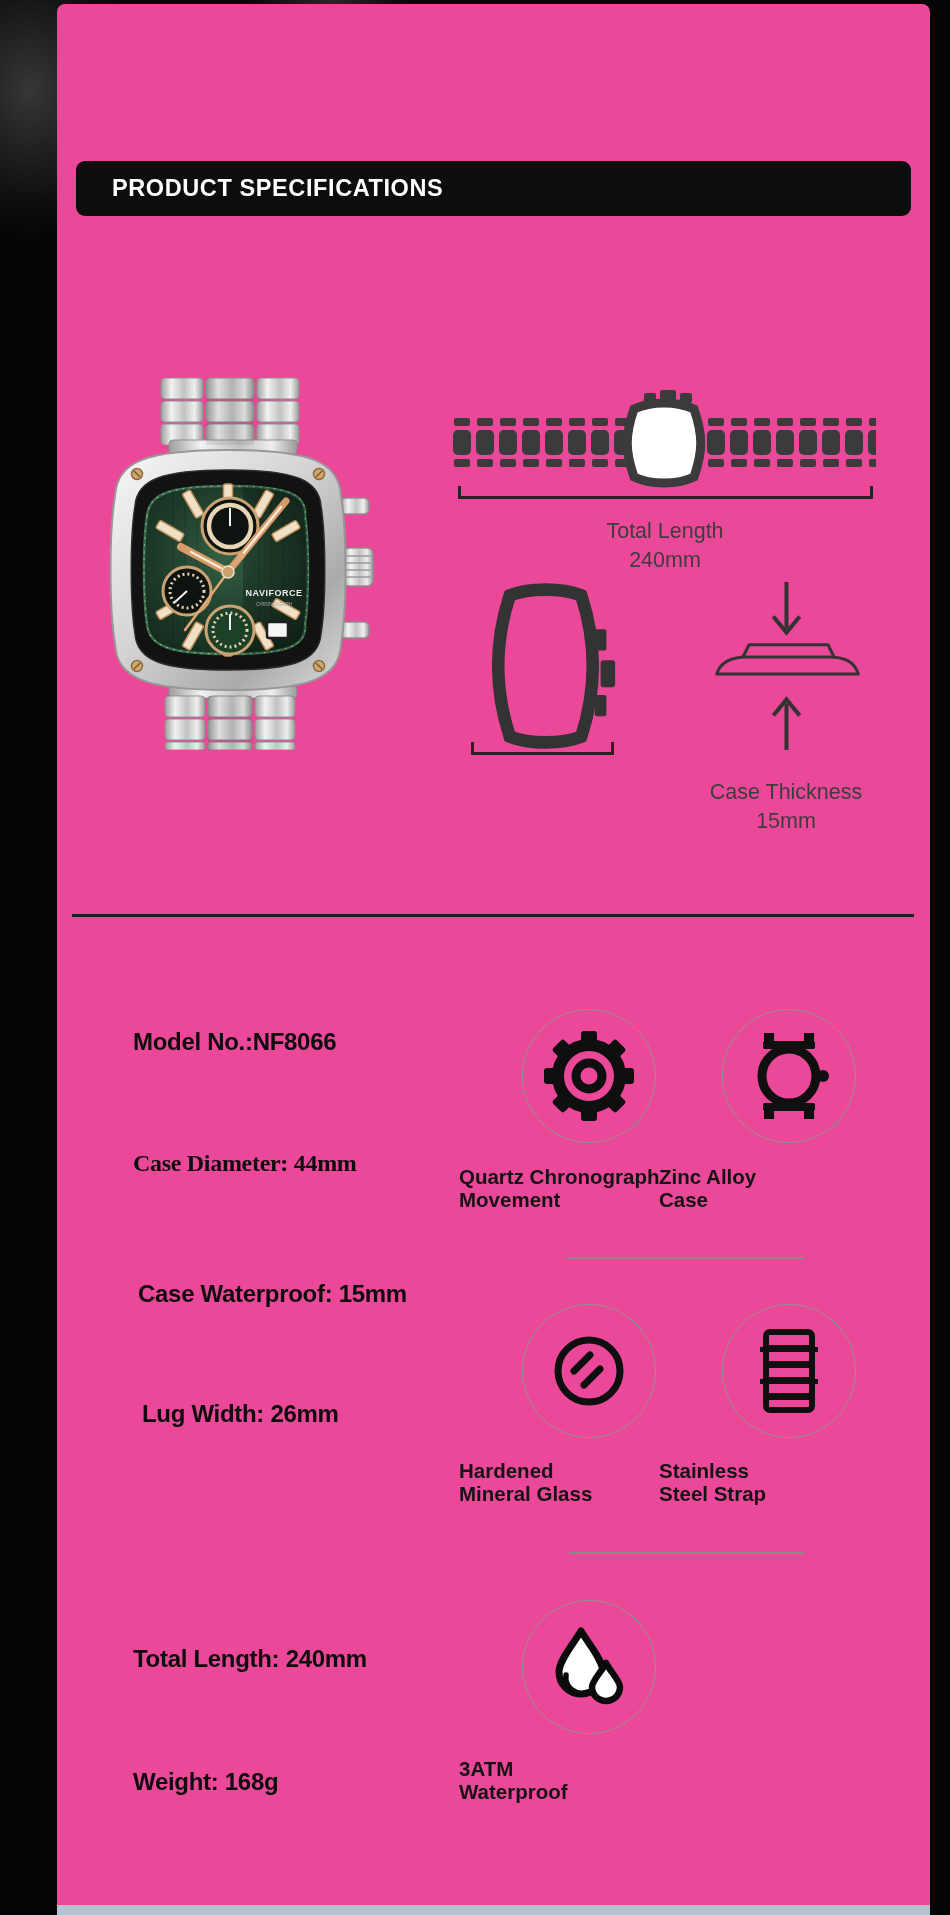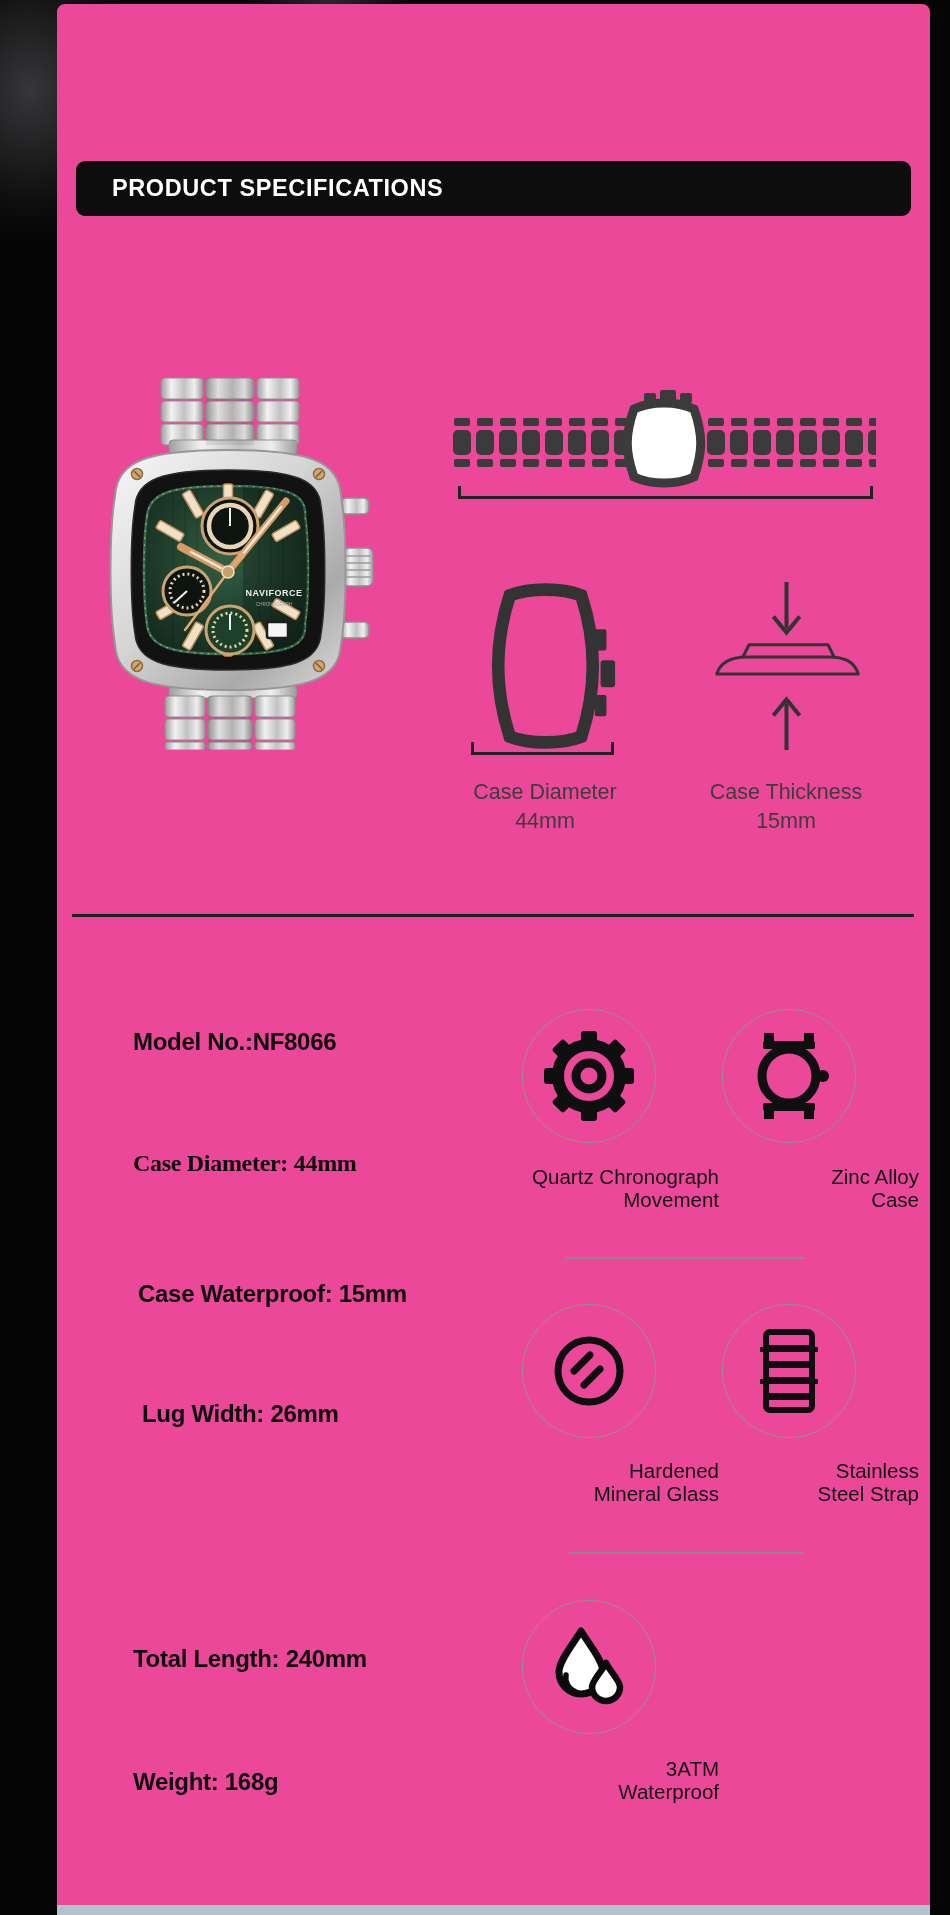--- a/index.html
+++ b/index.html
@@ -29,21 +29,21 @@
   .rule{position:absolute;left:15px;top:910px;width:842px;height:3px;background:#1f1f1f;}
   .spec{position:absolute;left:76px;font-size:24px;font-weight:bold;color:#0d0d0d;
         letter-spacing:-0.3px;white-space:nowrap;}
   .s1{top:1024px;} .s2{top:1146px;font-family:Liberation Serif, serif;} .s3{top:1276px;left:81px;} .s4{top:1396px;left:85px;}
   .s5{top:1518px;left:79px;} .s6{top:1641px;} .s7{top:1764px;}
   .fcircle{position:absolute;width:134px;height:134px;border:1.5px solid #929292;border-radius:50%;
         box-sizing:border-box;display:flex;align-items:center;justify-content:center;}
   .c1{left:465px;top:1005px;} .c2{left:665px;top:1005px;}
   .c3{left:465px;top:1300px;} .c4{left:665px;top:1300px;}
   .c5{left:465px;top:1596px;}
-  .fcap{position:absolute;width:260px;text-align:right;font-size:20.5px;font-weight:normal;
+  .fcap{position:absolute;width:260px;text-align:left;font-size:20.5px;font-weight:bold;
         line-height:22.5px;color:#141414;}
   .fc1{left:402px;top:1162px;} .fc2{left:602px;top:1162px;}
   .fc3{left:402px;top:1456px;} .fc4{left:602px;top:1456px;}
   .fc5{left:402px;top:1754px;}
   .fdiv{position:absolute;height:2px;background:#8a8a8a;}
   .fd1{left:509px;top:1253px;width:238px;}
   .fd2{left:512px;top:1548px;width:235px;}
   .bottom-strip{position:absolute;left:0;bottom:0;width:100%;height:10px;background:#b3c2cf;}
 </style>
 </head>
@@ -223,34 +223,34 @@
           <use href="#lk" x="302"></use>
           <use href="#lk" x="325"></use>
         <use href="#lk" x="348"></use>
           <use href="#lk" x="371"></use>
           <use href="#lk" x="394"></use>
           <use href="#lk" x="417"></use>
       </g>
     </svg>
 
     <div class="bracket b1"></div>
+    <div class="cap cap-total">
+      <div>Total Length</div>
+      <div>240mm</div>
+    </div>
 
     <svg class="dia-icon" viewBox="0 0 150 168">
       <path d="M38,11 C58,3 92,3 112,11 C128,60 128,108 112,157 C92,165 58,165 38,157 C22,108 22,60 38,11 Z" fill="none" stroke="#333333" stroke-width="13"></path>
       <g fill="#333333">
         <rect x="126" y="46" width="12" height="22" rx="2"></rect>
         <rect x="132" y="78" width="15" height="28" rx="3"></rect>
         <rect x="126" y="114" width="12" height="22" rx="2"></rect>
       </g>
     </svg>
     <div class="bracket b2"></div>
-    <div class="cap cap-dia">
-      <div>Case Diameter</div>
-      <div>44mm</div>
-    </div>
 
     <svg class="thick-icon" viewBox="0 0 175 170">
       <g stroke="#333333" fill="none" stroke-width="4">
         <line x1="87" y1="2" x2="87" y2="48"></line>
         <polyline points="74,36 87,52 100,36"></polyline>
         <line x1="87" y1="168" x2="87" y2="122"></line>
         <polyline points="74,134 87,118 100,134"></polyline>
       </g>
       <g stroke="#333333" fill="none" stroke-width="3" stroke-linejoin="round">
         <path d="M44,76 L50,64 L128,64 L134,76"></path>

